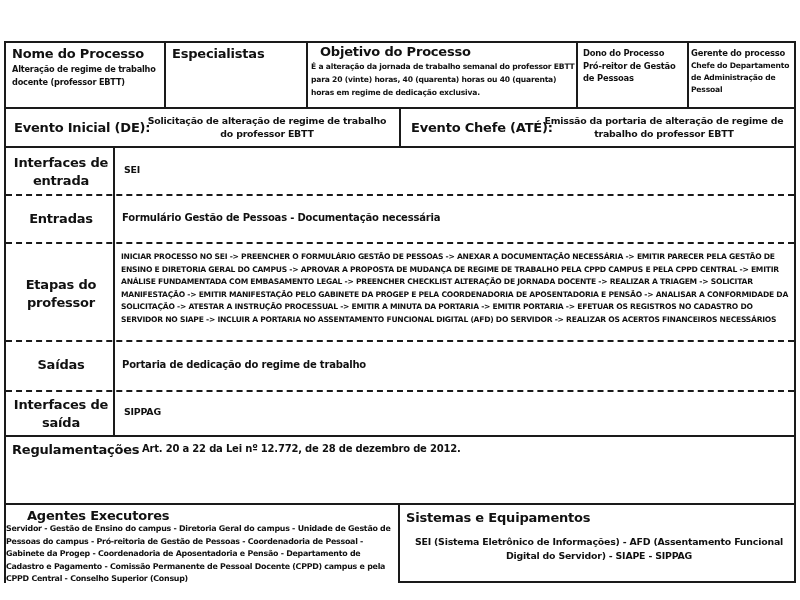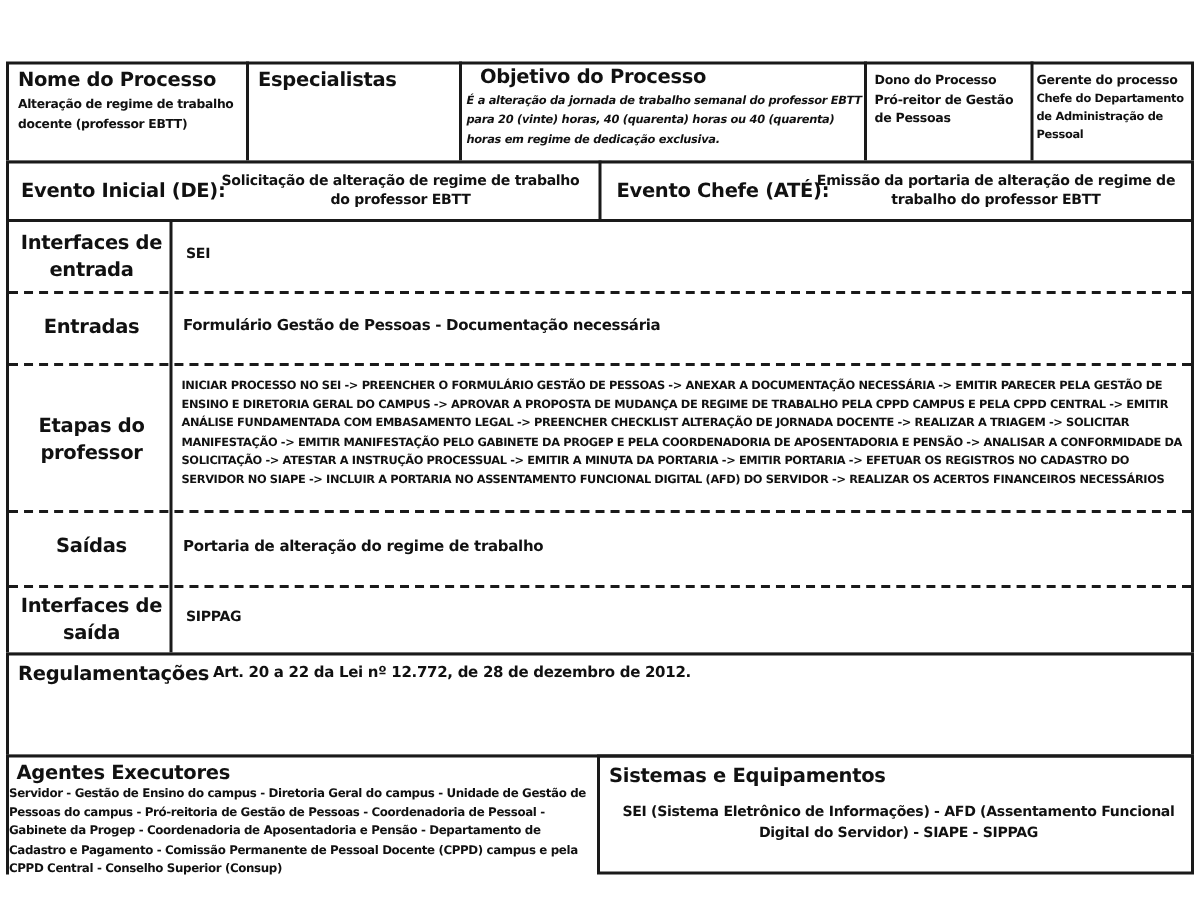--- a/index.html
+++ b/index.html
@@ -28,21 +28,21 @@
   <div class="t-title">Nome do Processo</div>
   <div class="t-small" style="margin-top:1px; font-size:8.2px;">Alteração de regime de trabalho docente (professor EBTT)</div>
 </div>
 
 <div class="abs" style="left:172px; top:46px; width:132px;">
   <div class="t-title">Especialistas</div>
 </div>
 
 <div class="abs" style="left:311px; top:44px; width:264px;">
   <div class="t-title" style="padding-left:9px;">Objetivo do Processo</div>
-  <div class="t-small" style="margin-top:0px; font-size:7.6px; line-height:13px;font-style:italic;">É a alteração da jornada de trabalho semanal do professor EBTT para 20 (vinte) horas, 40 (quarenta) horas ou 40 (quarenta) horas em regime de dedicação exclusiva.</div>
+  <div class="t-small" style="margin-top:0px; font-size:7.6px; line-height:13px;">É a alteração da jornada de trabalho semanal do professor EBTT para 20 (vinte) horas, 40 (quarenta) horas ou 40 (quarenta) horas em regime de dedicação exclusiva.</div>
 </div>
 
 <div class="abs" style="left:583px; top:47px; width:102px;">
   <div class="t-small" style="font-size:8.4px;">Dono do Processo</div>
   <div class="t-small" style="font-size:8.4px;">Pró-reitor de Gestão de Pessoas</div>
 </div>
 
 <div class="abs" style="left:691px; top:47px; width:104px;">
   <div class="t-small" style="font-size:8.4px;">Gerente do processo</div>
   <div class="t-small" style="font-size:7.6px; line-height:12px;">Chefe do Departamento de Administração de Pessoal</div>
@@ -67,33 +67,33 @@
 <div class="abs t-label" style="left:12px; top:154px; width:98px;">Interfaces de entrada</div>
 <div class="abs t-med" style="left:124px; top:164px;">SEI</div>
 
 <div class="abs t-label" style="left:12px; top:210px; width:98px;">Entradas</div>
 <div class="abs t-med" style="left:122px; top:212px; font-size:10px;">Formulário Gestão de Pessoas - Documentação necessária</div>
 
 <div class="abs t-label" style="left:12px; top:276px; width:98px;">Etapas do professor</div>
 <div class="abs etapas" style="left:121px; top:251px; width:668px;">INICIAR PROCESSO NO SEI -&gt; PREENCHER O FORMULÁRIO GESTÃO DE PESSOAS -&gt; ANEXAR A DOCUMENTAÇÃO NECESSÁRIA -&gt; EMITIR PARECER PELA GESTÃO DE ENSINO E DIRETORIA GERAL DO CAMPUS -&gt;  APROVAR A PROPOSTA DE MUDANÇA DE REGIME DE TRABALHO PELA CPPD CAMPUS E PELA CPPD CENTRAL -&gt; EMITIR ANÁLISE FUNDAMENTADA COM EMBASAMENTO LEGAL -&gt; PREENCHER CHECKLIST ALTERAÇÃO DE JORNADA DOCENTE -&gt; REALIZAR A TRIAGEM -&gt; SOLICITAR MANIFESTAÇÃO -&gt; EMITIR MANIFESTAÇÃO PELO GABINETE DA PROGEP E PELA COORDENADORIA DE APOSENTADORIA E PENSÃO -&gt; ANALISAR A CONFORMIDADE DA SOLICITAÇÃO -&gt; ATESTAR A INSTRUÇÃO PROCESSUAL -&gt; EMITIR A MINUTA DA PORTARIA -&gt; EMITIR PORTARIA -&gt; EFETUAR OS REGISTROS NO CADASTRO DO SERVIDOR NO SIAPE -&gt; INCLUIR A PORTARIA NO ASSENTAMENTO FUNCIONAL DIGITAL (AFD) DO SERVIDOR -&gt; REALIZAR OS ACERTOS FINANCEIROS NECESSÁRIOS</div>
 
 <div class="abs t-label" style="left:12px; top:356px; width:98px;">Saídas</div>
-<div class="abs t-med" style="left:122px; top:359px; font-size:10px;">Portaria de alteração do regime de trabalho</div>
+<div class="abs t-med" style="left:122px; top:359px; font-size:10px;">Portaria de dedicação do regime de trabalho</div>
 
 <div class="abs t-label" style="left:12px; top:396px; width:98px;">Interfaces de saída</div>
 <div class="abs t-med" style="left:124px; top:406px;">SIPPAG</div>
 
 <div class="box" style="left:4px; top:435px; width:792px; height:70px;"></div>
 <div class="abs" style="left:12px; top:442px; font-size:13px; font-weight:bold; letter-spacing:-0.2px;">Regulamentações</div>
 <div class="abs t-med" style="left:142px; top:443px; font-size:10px;">Art. 20 a 22 da Lei nº 12.772, de 28 de dezembro de 2012.</div>
 
 <div class="box" style="left:4px; top:503px; width:792px; height:80px; border-right:none; border-bottom:none;"></div>
 <div class="abs" style="left:398px; top:503px; width:398px; height:80px; border:2px solid #1a1a1a;"></div>
 
 <div class="abs" style="left:6px; top:509px; width:392px;">
-  <div style="font-size:13px; font-weight:bold; padding-left:5px; line-height:14px; letter-spacing:-0.2px;">Agentes Executores</div>
+  <div style="font-size:13px; font-weight:bold; padding-left:21px; line-height:14px; letter-spacing:-0.2px;">Agentes Executores</div>
   <div class="t-small" style="font-size:7.9px; line-height:12.6px; letter-spacing:-0.25px; text-decoration:none;">Servidor - Gestão de Ensino do campus - Diretoria Geral do campus - Unidade de Gestão de Pessoas do campus - Pró-reitoria de Gestão de Pessoas - Coordenadoria de Pessoal - Gabinete da Progep - Coordenadoria de Aposentadoria e Pensão - Departamento de Cadastro e Pagamento - Comissão Permanente de Pessoal Docente (CPPD) campus e pela CPPD Central - Conselho Superior (Consup)</div>
 </div>
 
 <div class="abs" style="left:406px; top:510px; width:386px;">
   <div class="t-title">Sistemas e Equipamentos</div>
   <div class="t-med" style="margin-top:9px; font-size:9.4px; line-height:14px;">SEI (Sistema Eletrônico de Informações) - AFD (Assentamento Funcional Digital do Servidor) - SIAPE - SIPPAG</div>
 </div>
 
 </body></html>

